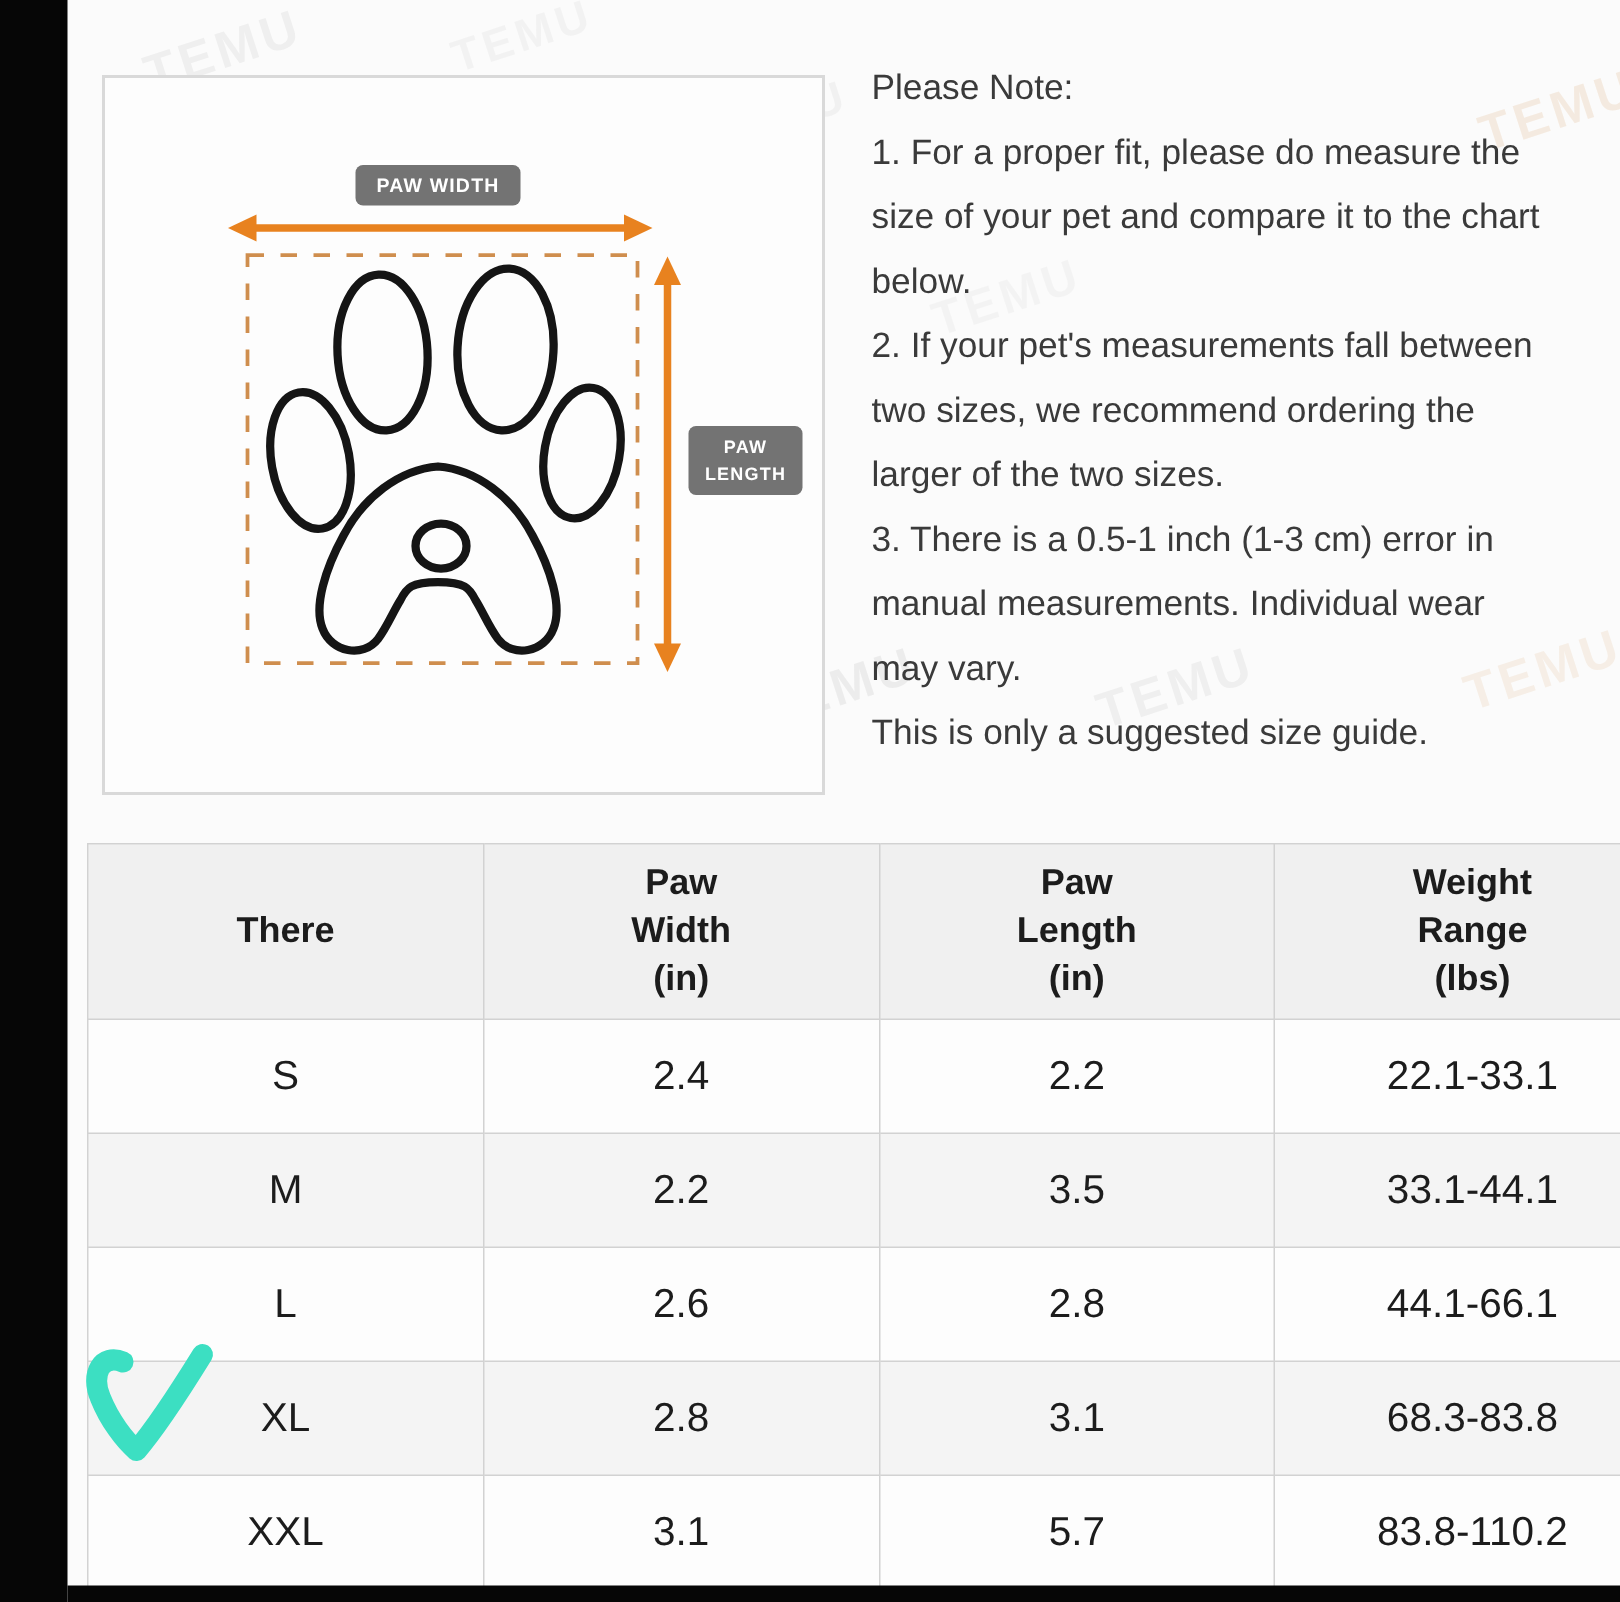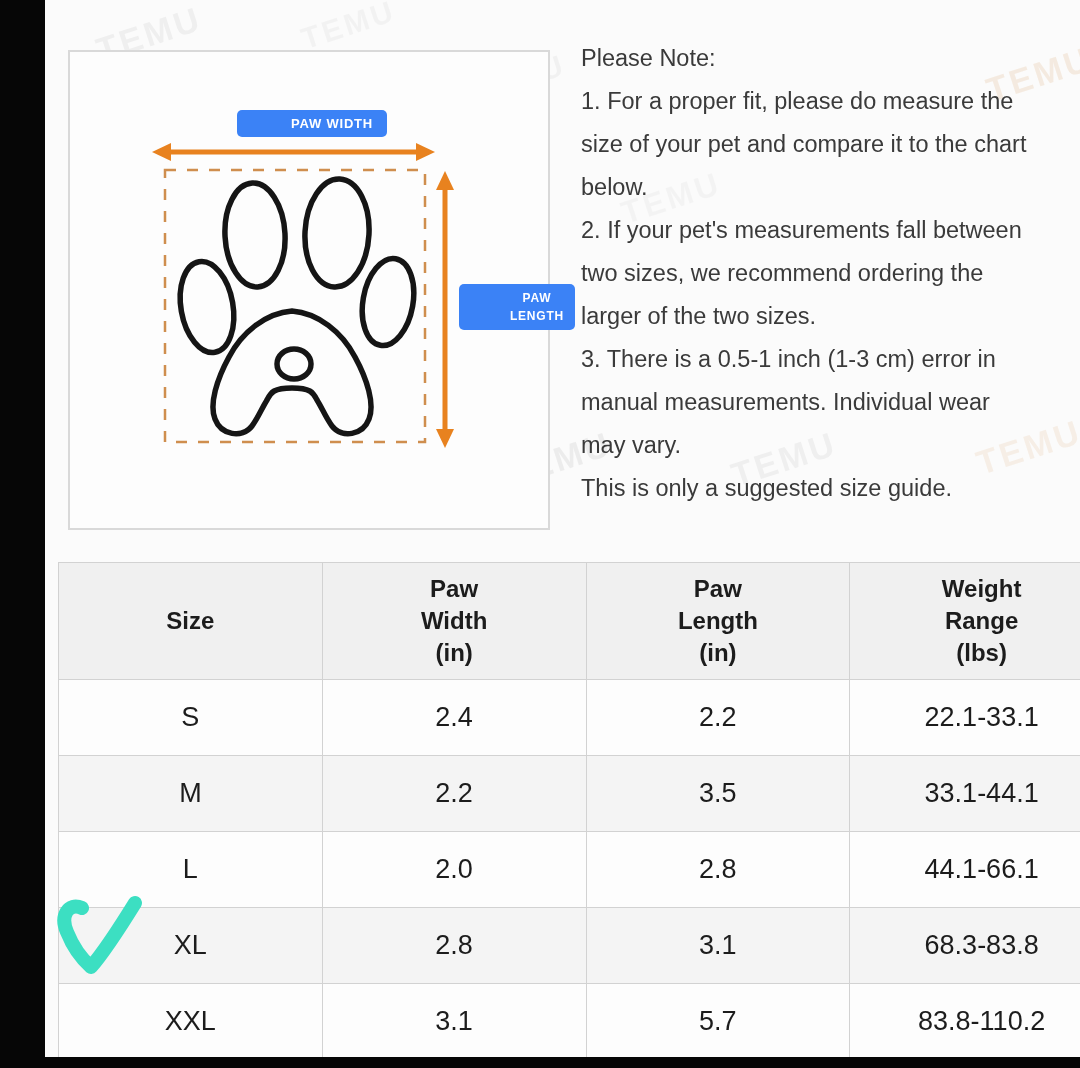--- a/index.html
+++ b/index.html
@@ -16,23 +16,23 @@
     transform:rotate(-18deg); pointer-events:none; white-space:nowrap;
   }
 
   
   .paw-box {
     position:absolute; left:68px; top:50px; width:482px; height:480px;
     box-sizing:border-box; background:#fdfdfd; border:2px solid #d9d9d9;
   }
   .diagram-svg { position:absolute; left:0; top:0; }
   .dim-label {
-    position:absolute; background:#3b82f6; color:#ffffff; font-weight:bold;
+    position:absolute; background:#737373; color:#ffffff; font-weight:bold;
     border-radius:5px; text-align:center; letter-spacing:0.8px;
-    display:flex; align-items:center; justify-content:center;padding-left:40px;
+    display:flex; align-items:center; justify-content:center;
   }
   .paw-width-label  { left:167px; top:58px;  width:110px; height:27px; font-size:13px; }
   .paw-length-label { left:389px; top:232px; width:76px;  height:46px; font-size:12px;
                       line-height:18px; white-space:pre-line; }
 
   
   .notes { position:absolute; left:581px; top:37px; width:560px; }
   .note-line {
     white-space:nowrap; height:43px; line-height:43px;
     font-size:23.5px; color:#3a3a3a;
@@ -140,21 +140,21 @@
       <div class="note-line">larger of the two sizes.</div>
       <div class="note-line">3. There is a 0.5-1 inch (1-3 cm) error in</div>
       <div class="note-line">manual measurements. Individual wear</div>
       <div class="note-line">may vary.</div>
       <div class="note-line">This is only a suggested size guide.</div>
     </div>
 
   <table class="size-table">
     <thead>
       <tr>
-          <th>Size</th>
+          <th>There</th>
           <th>Paw
 Width
 (in)</th>
           <th>Paw
 Length
 (in)</th>
           <th>Weight
 Range
 (lbs)</th>
         </tr>
@@ -167,21 +167,21 @@
           <td>22.1-33.1</td>
         </tr>
         <tr>
           <td>M</td>
           <td>2.2</td>
           <td>3.5</td>
           <td>33.1-44.1</td>
         </tr>
         <tr>
           <td>L</td>
-          <td>2.0</td>
+          <td>2.6</td>
           <td>2.8</td>
           <td>44.1-66.1</td>
         </tr>
         <tr>
           <td>XL</td>
           <td>2.8</td>
           <td>3.1</td>
           <td>68.3-83.8</td>
         </tr>
         <tr>

